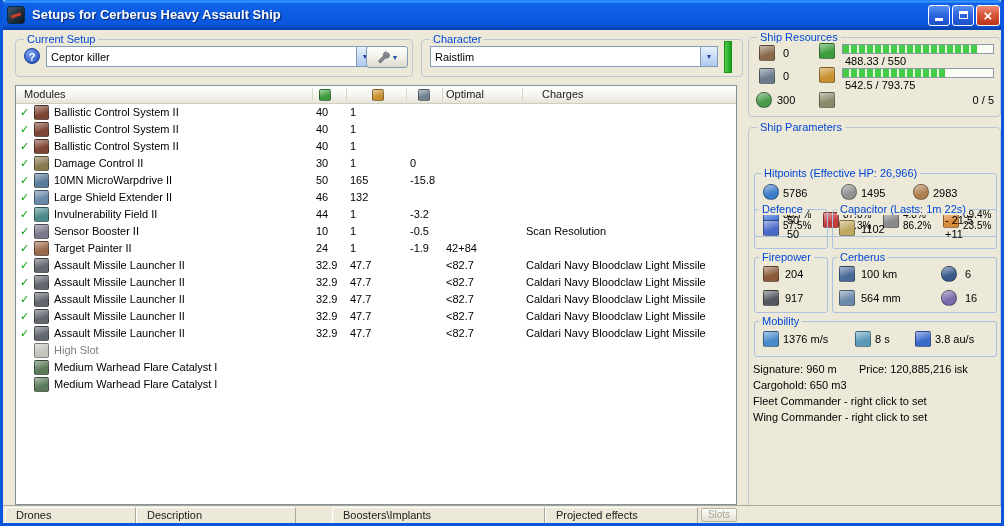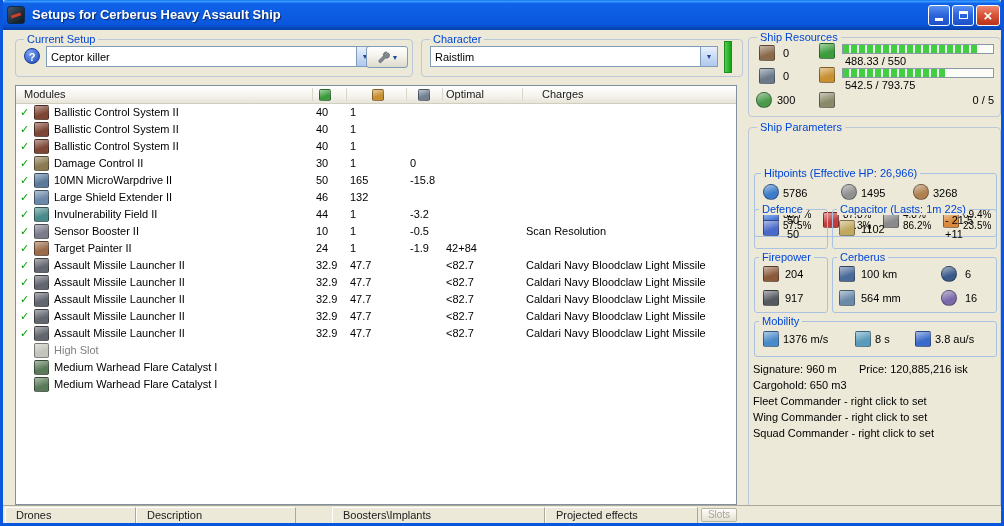--- a/index.html
+++ b/index.html
@@ -332,21 +332,21 @@
   <div class="gbox" style="left:745px;top:127px;width:253px;height:383px;padding-left:32px;">
     <span class="glabel" style="color: rgb(0, 70, 213);">Ship Parameters</span>
 
     <div class="pbox" style="left:5px;top:9px;width:243px;height:64px;margin-top:36px;">
       <span class="glabel" style="left: 6px; color: rgb(0, 70, 213);">Hitpoints (Effective HP: 26,966)</span>
       <i class="ricon" style="left:8px;top:10px;background-color:#3C7CC8;border-radius:50%;"></i>
       <span class="rtxt" style="left:28px;top:13px;">5786</span>
       <i class="ricon" style="left:86px;top:10px;background-color:#909090;border-radius:50%;"></i>
       <span class="rtxt" style="left:106px;top:13px;">1495</span>
       <i class="ricon" style="left:158px;top:10px;background-color:#B08050;border-radius:50%;"></i>
-      <span class="rtxt" style="left:178px;top:13px;">3268</span>
+      <span class="rtxt" style="left:178px;top:13px;">2983</span>
 
       <div class="rgroup" style="left:8px;top:38px;">
         <i class="ricon" style="left:0;top:0;background-color:#3A6FD8;"></i>
         <span class="vals">
             <span class="resist-val">38.7%</span>
             <span class="resist-val">57.5%</span>
           </span>
       </div>
       <div class="rgroup" style="left:68px;top:38px;">
         <i class="ricon" style="left:0;top:0;background-color:#C43B3B;"></i>
@@ -414,21 +414,20 @@
       <span class="rtxt" style="left:120px;top:11px;">8 s</span>
       <i class="ricon" style="left:160px;top:9px;background-color:#3A6ACA;"></i>
       <span class="rtxt" style="left:180px;top:11px;">3.8 au/s</span>
     </div>
 
     <span class="infoline" style="left:4px;top:235px;">Signature: 960 m</span>
     <span class="infoline" style="left:110px;top:235px;">Price: 120,885,216 isk</span>
     <span class="infoline" style="left:4px;top:251px;">Cargohold: 650 m3</span>
     <span class="infoline" style="left:4px;top:267px;">Fleet Commander - right click to set</span>
     <span class="infoline" style="left:4px;top:283px;">Wing Commander - right click to set</span>
-    <span class="infoline" style="left:4px;top:299px;">Squad Commander - right click to set</span>
   </div>
 
   <div class="bbar">
     <div class="bsec" style="left:2px;width:131px;">Drones</div>
     <div class="bsec" style="left:133px;width:160px;">Description</div>
     <div class="bsec" style="left:329px;width:213px;">Boosters\Implants</div>
     <div class="bsec" style="left:542px;width:153px;">Projected effects</div>
     <div class="slots-btn" style="left:698px;">Slots</div>
   </div>
 

